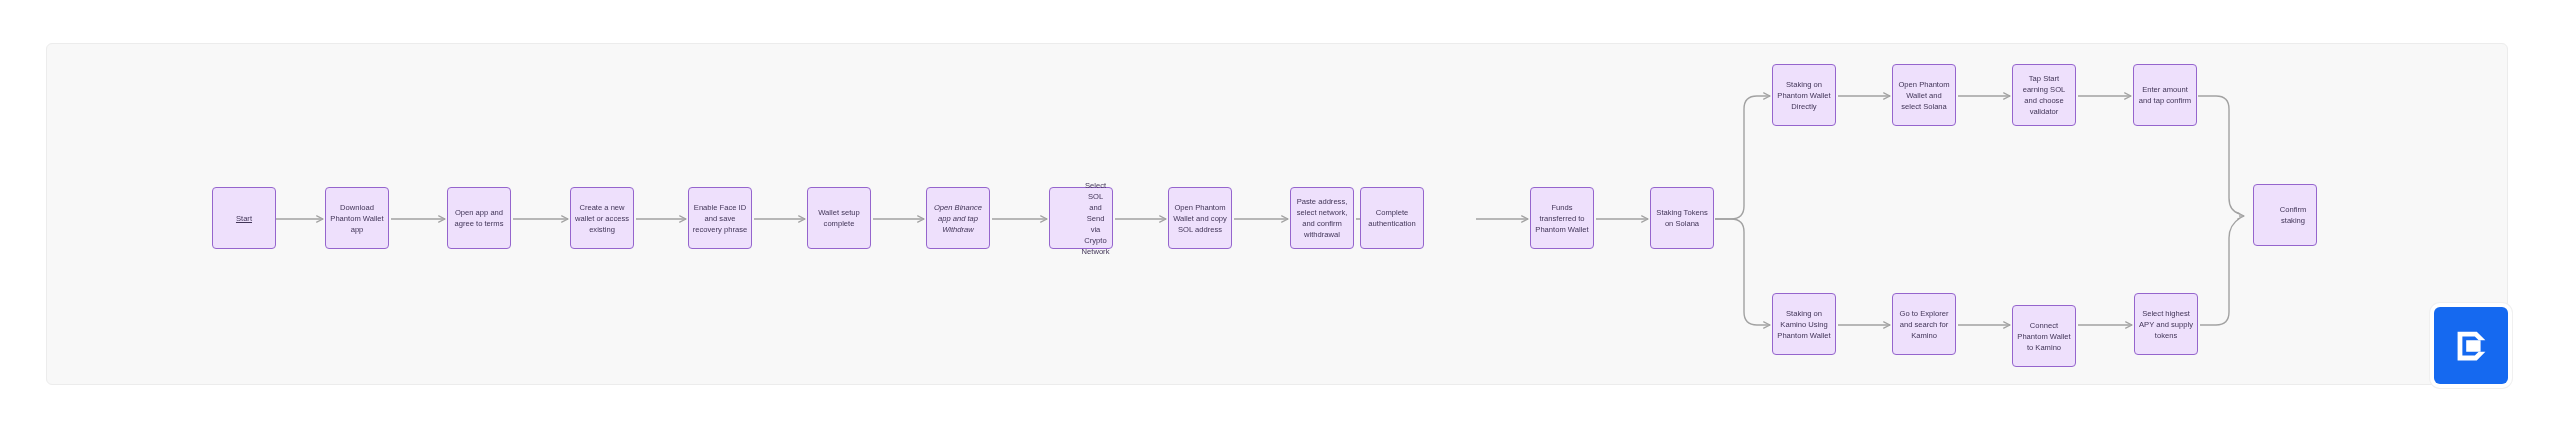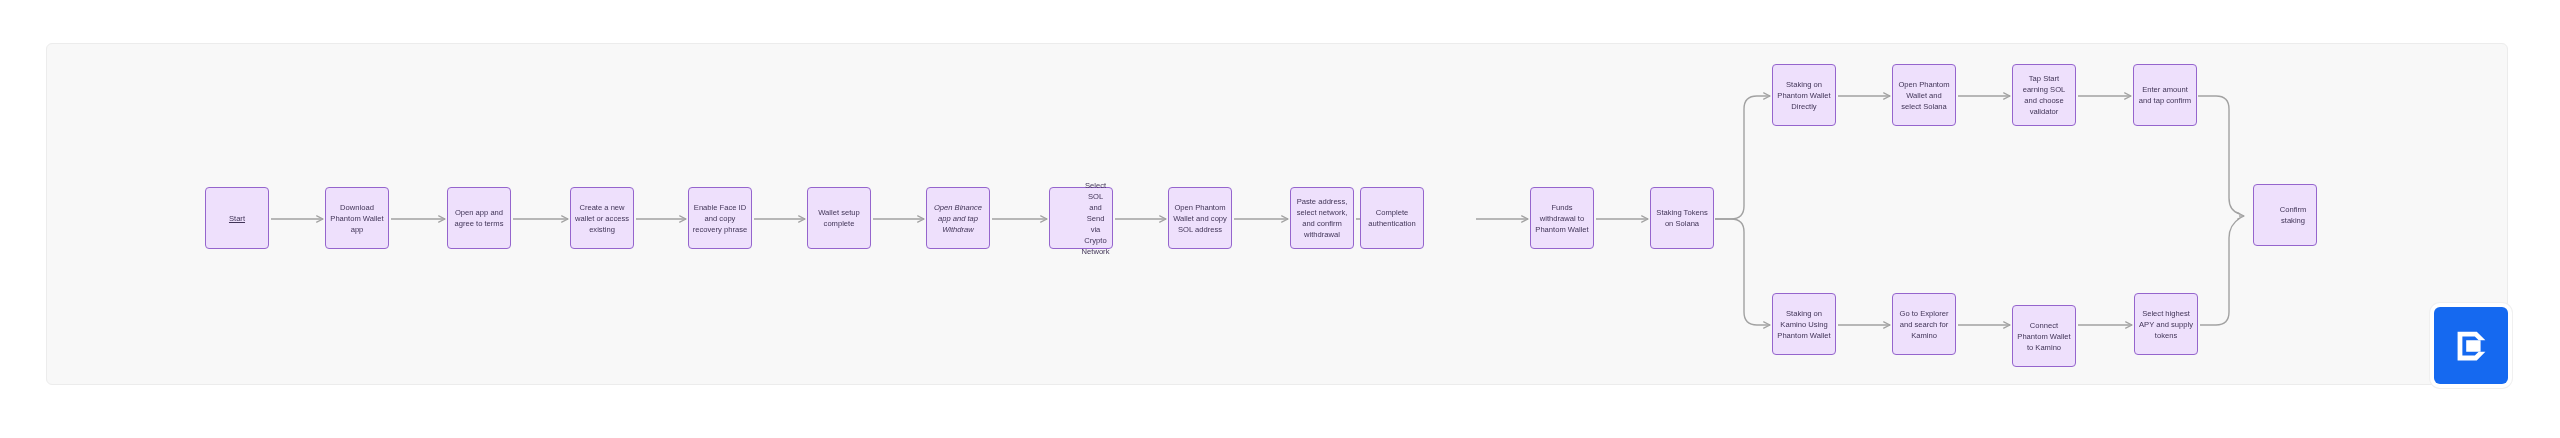--- a/index.html
+++ b/index.html
@@ -69,32 +69,32 @@
       <path d="M1957 324 H2009" marker-end="url(#arrow)"></path>
       <path d="M2077 324 H2131" marker-end="url(#arrow)"></path>
 
       <path d="M2197 95 H2215 Q2228 95 2228 108 V197 Q2228 210 2239 213"></path>
       <path d="M2199 324 H2215 Q2228 324 2228 311 V237 Q2228 224 2239 217"></path>
       <path d="M2238 215 H2243" marker-end="url(#arrow)"></path>
     </g>
   </svg>
 </div>
 
-<div class="node" style="left:205px;top:187px;text-decoration:underline;">Start</div>
+<div class="node" style="left:212px;top:187px;text-decoration:underline;">Start</div>
 <div class="node" style="left:325px;top:187px;">Download Phantom Wallet app</div>
 <div class="node" style="left:447px;top:187px;">Open app and agree to terms</div>
 <div class="node" style="left:570px;top:187px;">Create a new wallet or access existing</div>
-<div class="node" style="left:688px;top:187px;">Enable Face ID and copy recovery phrase</div>
+<div class="node" style="left:688px;top:187px;">Enable Face ID and save recovery phrase</div>
 <div class="node" style="left:807px;top:187px;">Wallet setup complete</div>
 <div class="node" style="left:926px;top:187px;font-style:italic;">Open Binance app and tap Withdraw</div>
 <div class="node" style="left:1049px;top:187px;padding-left:32px;">Select SOL and Send via Crypto Network</div>
 <div class="node" style="left:1168px;top:187px;">Open Phantom Wallet and copy SOL address</div>
 <div class="node" style="left:1290px;top:187px;">Paste address, select network, and confirm withdrawal</div>
 <div class="node" style="left:1360px;top:187px;">Complete authentication</div>
-<div class="node" style="left:1530px;top:187px;">Funds withdrawal to Phantom Wallet</div>
+<div class="node" style="left:1530px;top:187px;">Funds transferred to Phantom Wallet</div>
 <div class="node" style="left:1650px;top:187px;">Staking Tokens on Solana</div>
 
 <div class="node" style="left:1772px;top:64px;">Staking on Phantom Wallet Directly</div>
 <div class="node" style="left:1892px;top:64px;">Open Phantom Wallet and select Solana</div>
 <div class="node" style="left:2012px;top:64px;">Tap Start earning SOL and choose validator</div>
 <div class="node" style="left:2133px;top:64px;">Enter amount and tap confirm</div>
 
 <div class="node" style="left:1772px;top:293px;">Staking on Kamino Using Phantom Wallet</div>
 <div class="node" style="left:1892px;top:293px;">Go to Explorer and search for Kamino</div>
 <div class="node" style="left:2012px;top:305px;">Connect Phantom Wallet to Kamino</div>

